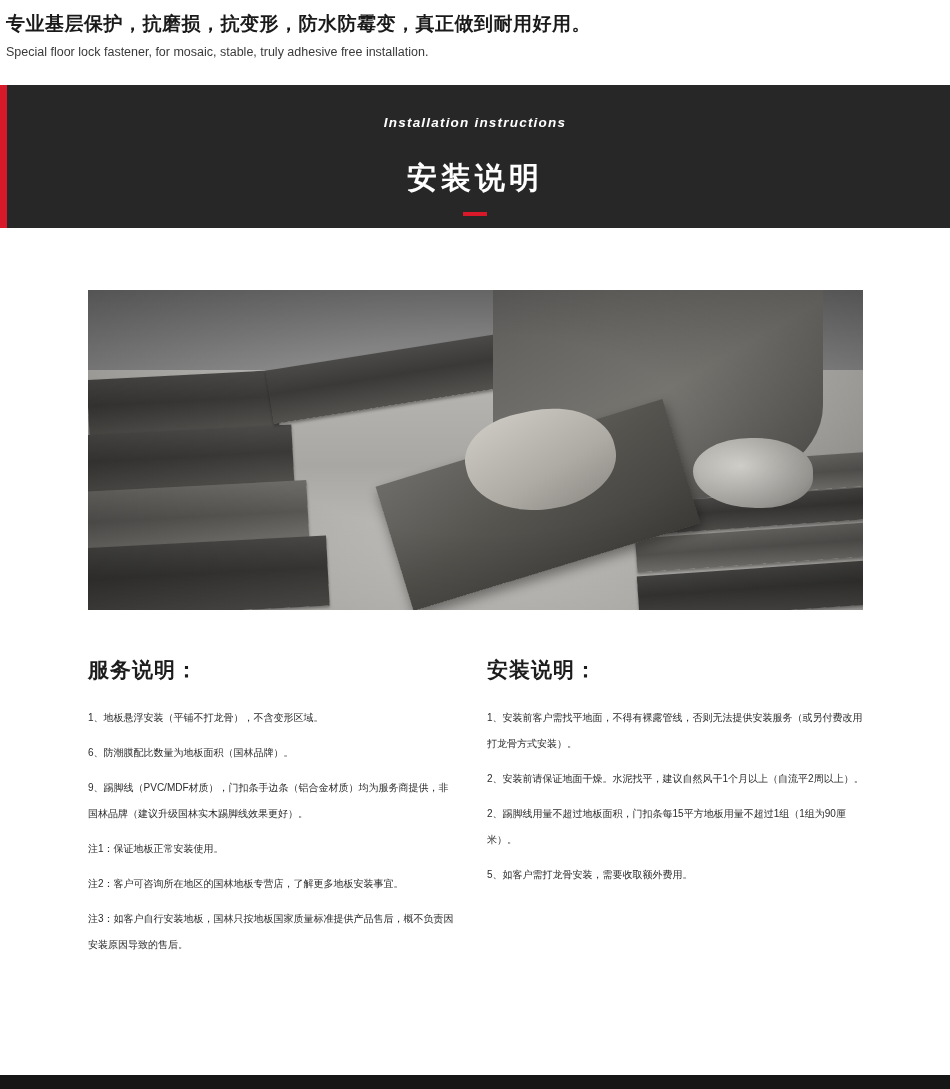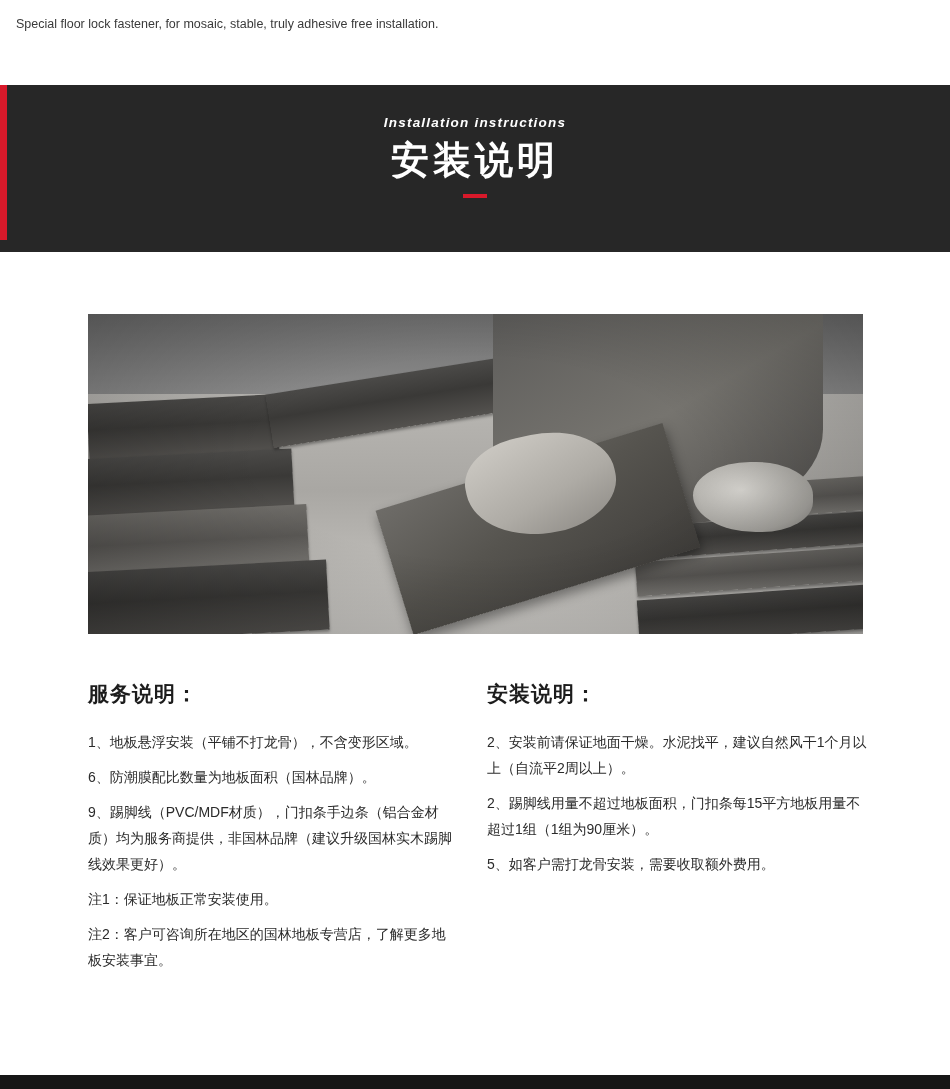--- a/index.html
+++ b/index.html
@@ -31,30 +31,30 @@
     font-size: 19px;
     font-weight: bold;
     color: #1a1a1a;
     letter-spacing: 0.5px;
     padding-left: 6px;
     line-height: 28px;
   }
   .top-head .en {
     font-size: 12.5px;
     color: #3a3a3a;
-    padding-left: 16px;
+    padding-left: 6px;
     line-height: 20px;
     margin-top: 4px;
   }
 
   
   .banner {
     position: relative;
     width: 950px;
-    height: 167px;
+    height: 143px;
     background: #272727;
     overflow: hidden;
   }
   .banner .red-edge {
     position: absolute;
     left: 0;
     top: 0;
     width: 7px;
     height: 155px;
     background: #d8192a;
@@ -74,24 +74,24 @@
   }
   .banner .en-title {
     color: #ffffff;
     font-size: 13.5px;
     letter-spacing: 1.2px;
     font-weight: bold;
     font-style: italic;
   }
   .banner .cn-title {
     color: #ffffff;
-    font-size: 38px;
+    font-size: 30px;
     font-weight: bold;
     letter-spacing: 4px;
-    margin-top: 8px;
+    margin-top: 26px;
     line-height: 44px;
   }
   .banner .underline {
     width: 24px;
     height: 4px;
     background: #d8192a;
     margin-top: 12px;
   }
 
   
@@ -196,41 +196,42 @@
   .col-title {
     font-size: 21px;
     font-weight: bold;
     color: #1c1c1c;
     letter-spacing: 1px;
     margin: 0 0 20px 0;
     line-height: 30px;
   }
   .col p {
     margin: 0 0 9px 0;
-    font-size: 14px;
+    font-size: 10px;
     line-height: 26px;
     color: #2b2b2b;
   }
 
   
   .bottom-bar {
     position: absolute;
     left: 0;
     bottom: 0;
     width: 950px;
     height: 14px;
     background: #161616;
   }
 </style>
 </head>
 <body>
 
 <div class="page">
 
   <div class="top-head">
+    <div class="cn">专业基层保护，抗磨损，抗变形，防水防霉变，真正做到耐用好用。</div>
     <div class="en">Special floor lock fastener, for mosaic, stable, truly adhesive free installation.</div>
   </div>
 
   <div class="banner">
     <div class="red-edge"></div>
     <div class="banner-inner">
       <div class="en-title">Installation instructions</div>
       <div class="cn-title">安装说明</div>
       <div class="underline"></div>
     </div>
@@ -262,24 +263,26 @@
 
   <div class="cols">
 
     <div class="col left">
       <div class="col-title">服务说明：</div>
       <p>1、地板悬浮安装（平铺不打龙骨），不含变形区域。</p>
       <p>6、防潮膜配比数量为地板面积（国林品牌）。</p>
       <p>9、踢脚线（PVC/MDF材质），门扣条手边条（铝合金材质）均为服务商提供，非国林品牌（建议升级国林实木踢脚线效果更好）。</p>
       <p>注1：保证地板正常安装使用。</p>
       <p>注2：客户可咨询所在地区的国林地板专营店，了解更多地板安装事宜。</p>
+      <p>注3：如客户自行安装地板，国林只按地板国家质量标准提供产品售后，概不负责因安装原因导致的售后。</p>
     </div>
 
     <div class="col right">
       <div class="col-title">安装说明：</div>
+      <p>1、安装前客户需找平地面，不得有裸露管线，否则无法提供安装服务（或另付费改用打龙骨方式安装）。</p>
       <p>2、安装前请保证地面干燥。水泥找平，建议自然风干1个月以上（自流平2周以上）。</p>
       <p>2、踢脚线用量不超过地板面积，门扣条每15平方地板用量不超过1组（1组为90厘米）。</p>
       <p>5、如客户需打龙骨安装，需要收取额外费用。</p>
     </div>
 
   </div>
 
   <div class="bottom-bar"></div>
 </div>
 

